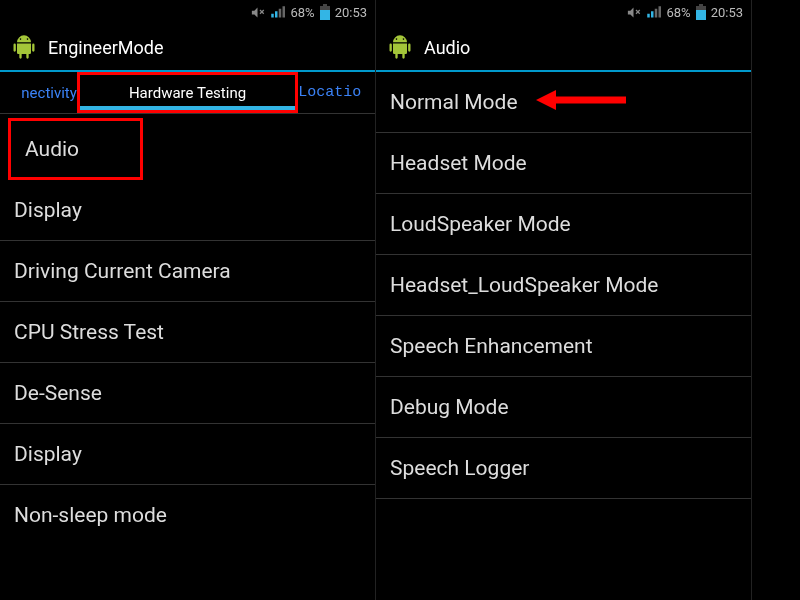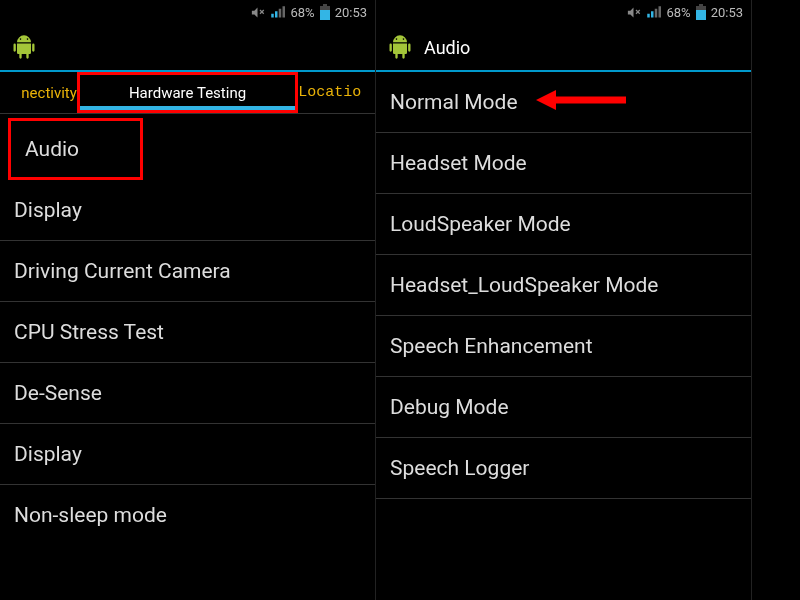--- a/index.html
+++ b/index.html
@@ -55,21 +55,21 @@
     .tabs {
       display: flex;
       height: 42px;
       border-bottom: 1px solid #333;
     }
     .tab {
       flex: 1;
       display: flex;
       align-items: center;
       justify-content: center;
-      color: #eab308;
+      color: #3b82f6;
       font-size: 15px;
       position: relative;
       white-space: nowrap;
       overflow: hidden;
     }
     .tab.partial-left {
       flex: 0.5;
       justify-content: flex-end;
       text-align: right;
     }
@@ -136,20 +136,21 @@
         <rect x="0" y="6" width="10" height="10" fill="#33b5e5"></rect>
         <rect x="3" y="0" width="4" height="2" fill="#444"></rect>
       </svg>
     <span class="clock">20:53</span>
   </div>
 
   <div class="titlebar">
     <svg class="android-icon droid-svg" viewBox="0 0 24 24">
         <path d="M6 8a6 6 0 0112 0H6zm3-3.5a.7.7 0 100 1.4.7.7 0 000-1.4zm6 0a.7.7 0 100 1.4.7.7 0 000-1.4zM6 9h12v8a1 1 0 01-1 1h-1v3a1 1 0 01-2 0v-3h-4v3a1 1 0 01-2 0v-3H7a1 1 0 01-1-1V9zM4 9a1 1 0 00-1 1v5a1 1 0 002 0v-5a1 1 0 00-1-1zm16 0a1 1 0 00-1 1v5a1 1 0 002 0v-5a1 1 0 00-1-1z"></path>
       </svg>
+    <span class="title">EngineerMode</span>
   </div>
 
   <div class="tabs">
     <div class="tab partial-left">
         <span>nectivity</span>
       </div>
     <div class="tab active highlight-box-red" style="flex:1.4">
         <span>Hardware Testing</span>
       </div>
     <div class="tab partial-right">

